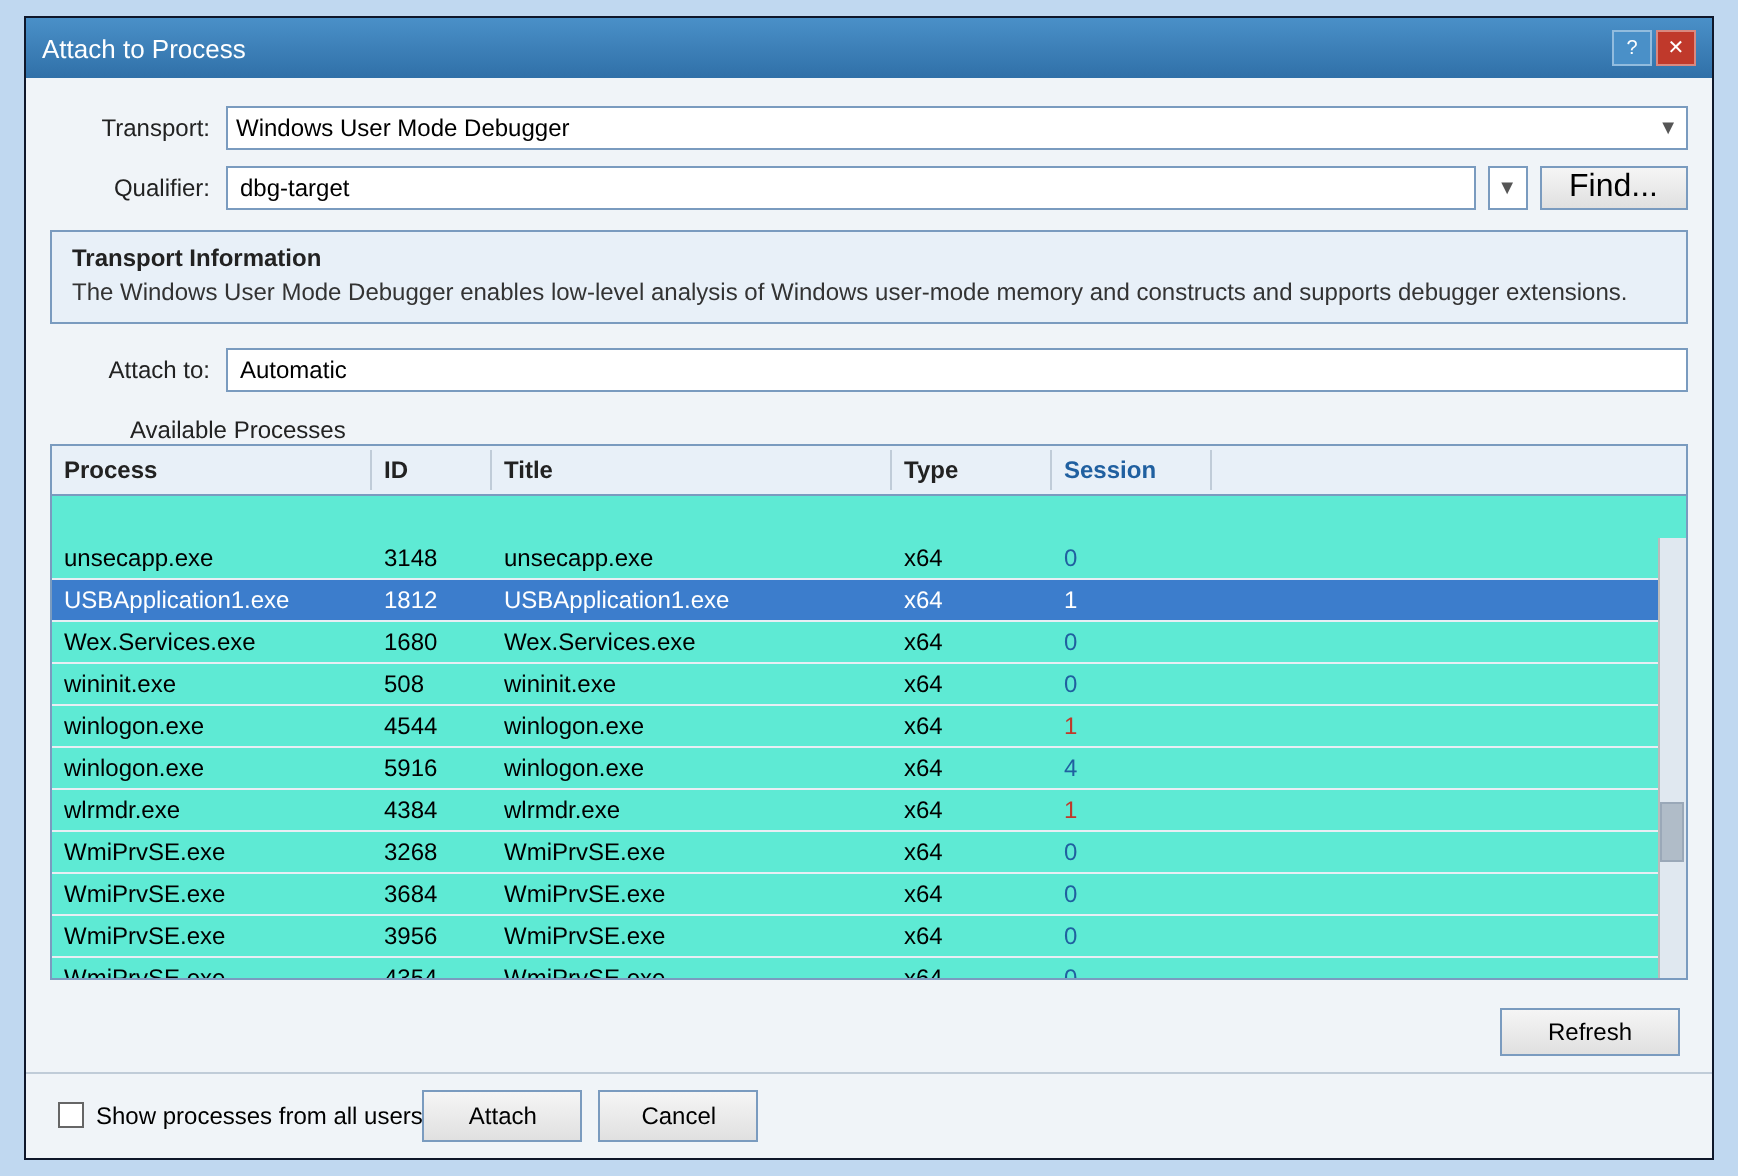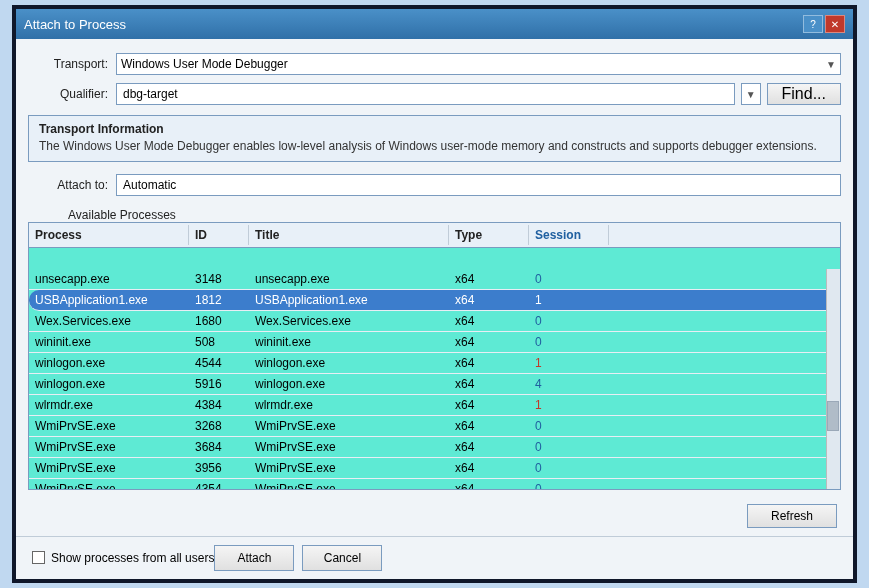--- a/index.html
+++ b/index.html
@@ -8,21 +8,21 @@
       font-size: 12px;
       background: #c0d8f0;
       display: flex;
       align-items: center;
       justify-content: center;
       width: 869px;
       height: 588px;
     }
     .dialog {
       background: #f0f4f8;
-      border: 4px solid #0f172a;
+      border: 1px solid #0f172a;
       width: 845px;
       min-height: 560px;
       display: flex;
       flex-direction: column;
     }
     .title-bar {
       background: linear-gradient(to bottom, #4a90c8, #3070a8);
       color: white;
       padding: 6px 8px;
       display: flex;
@@ -175,21 +175,20 @@
       position: relative;
     }
     .table-row {
       display: grid;
       grid-template-columns: 160px 60px 200px 80px 80px 1fr;
       border-bottom: 1px solid #e8eef4;
     }
     .table-row.selected {
       background: #3c7dcc;
       color: white;
-      border-radius: 10px;
     }
     .table-cell {
       padding: 3px 6px;
       font-size: 12px;
       overflow: hidden;
       text-overflow: ellipsis;
       white-space: nowrap;
     }
     .table-cell.session-red {
       color: #c0392b;

